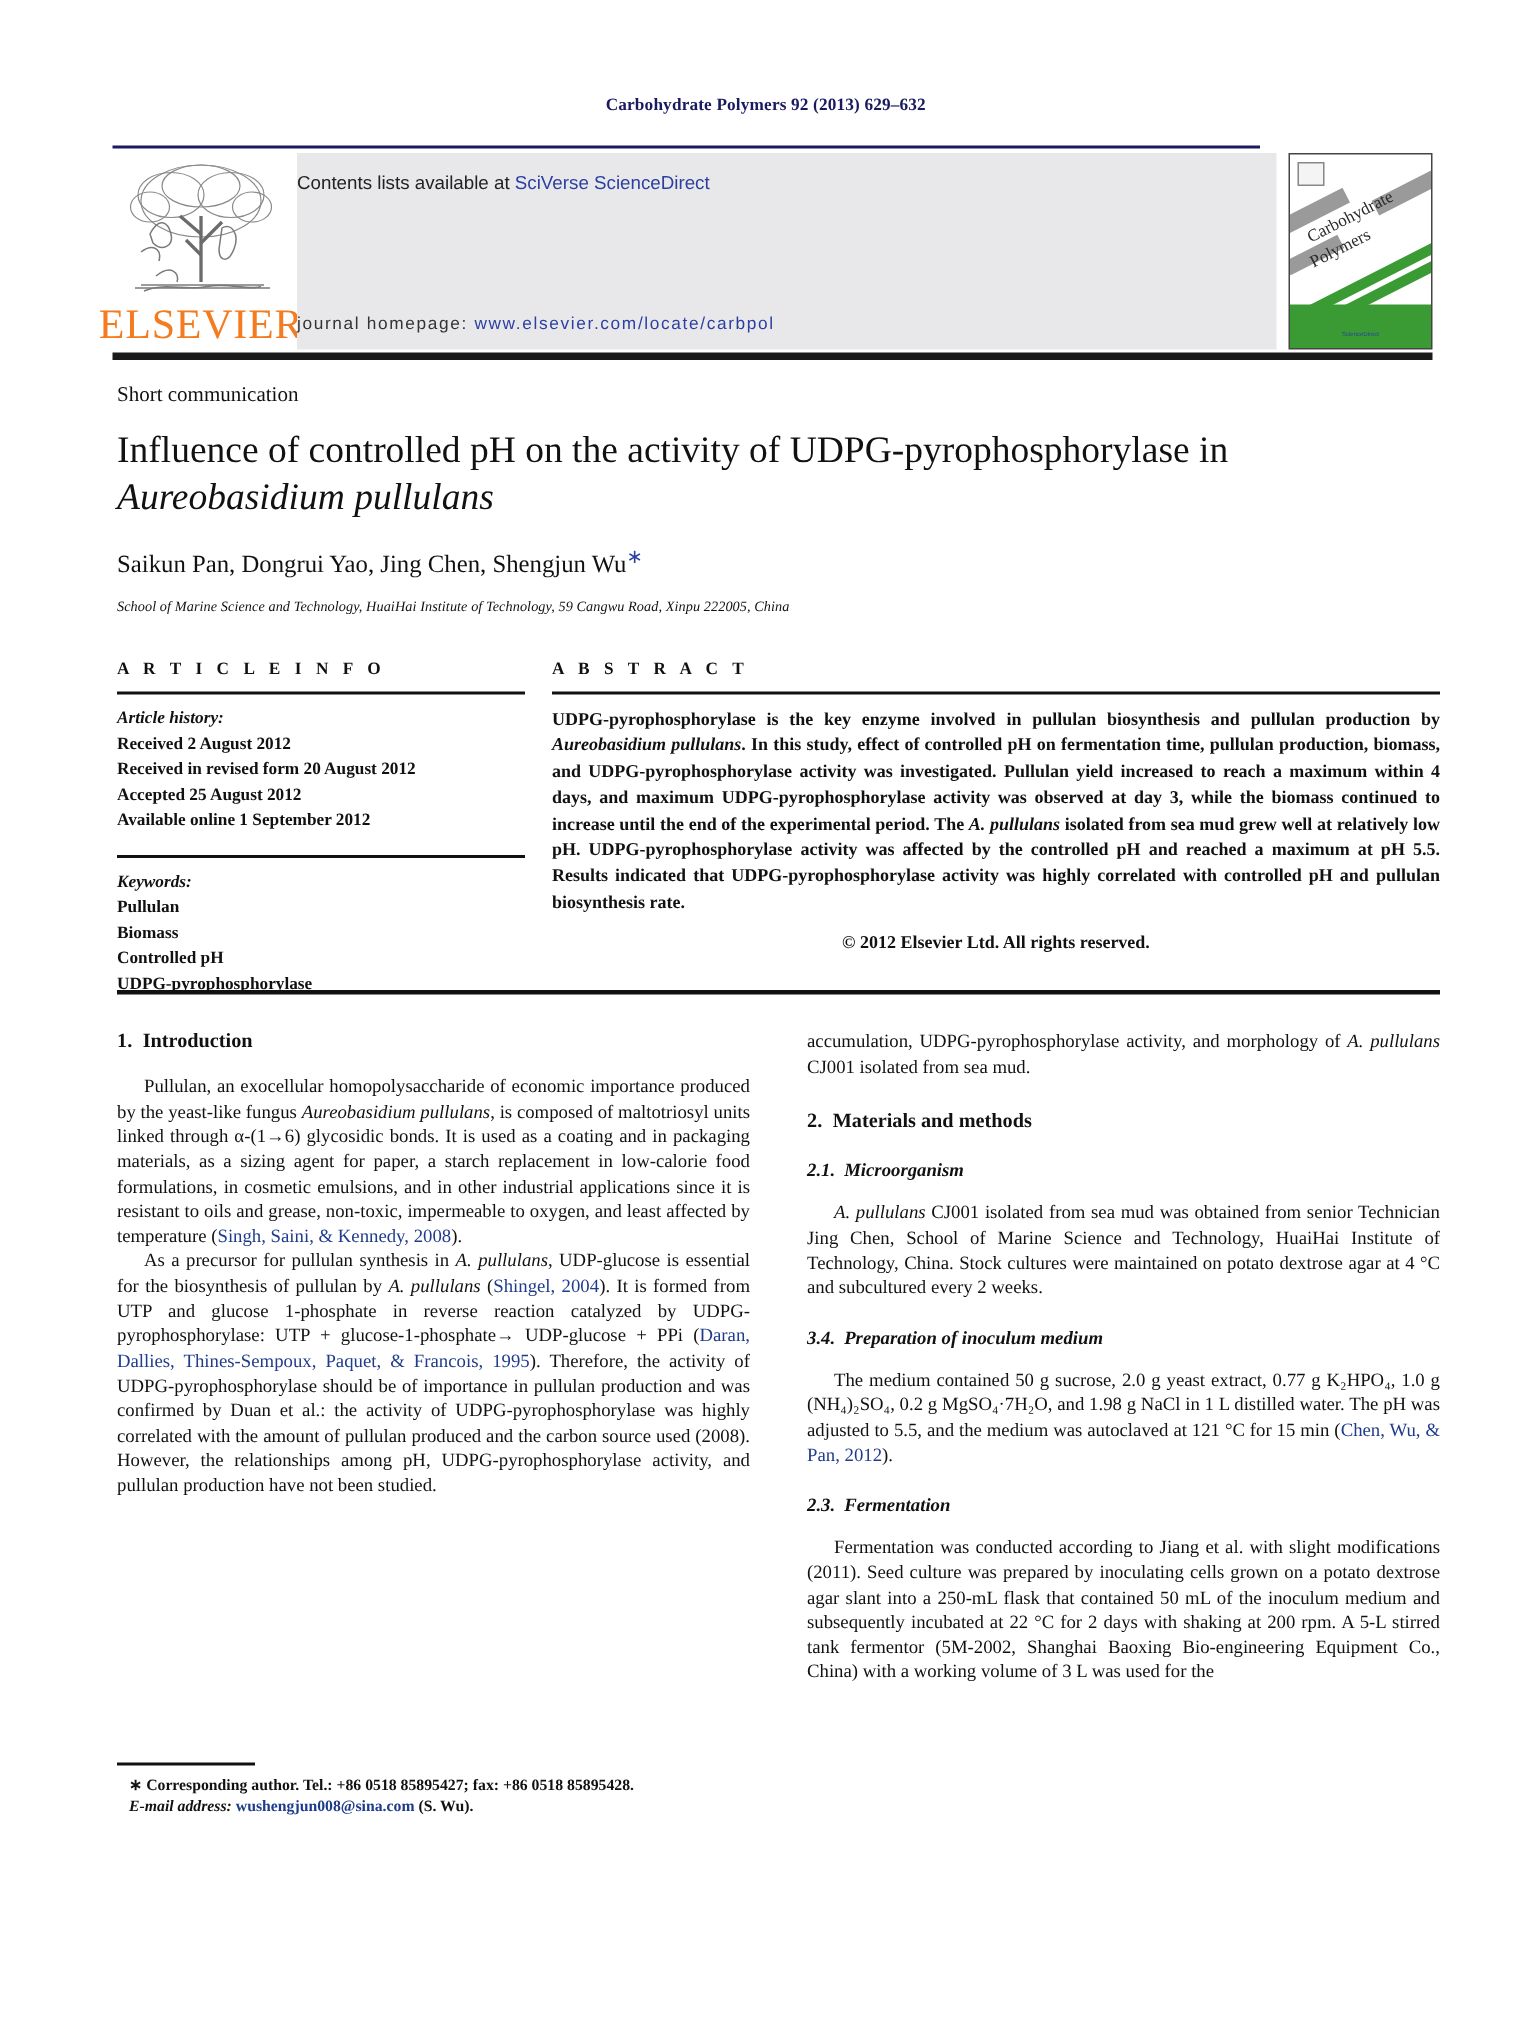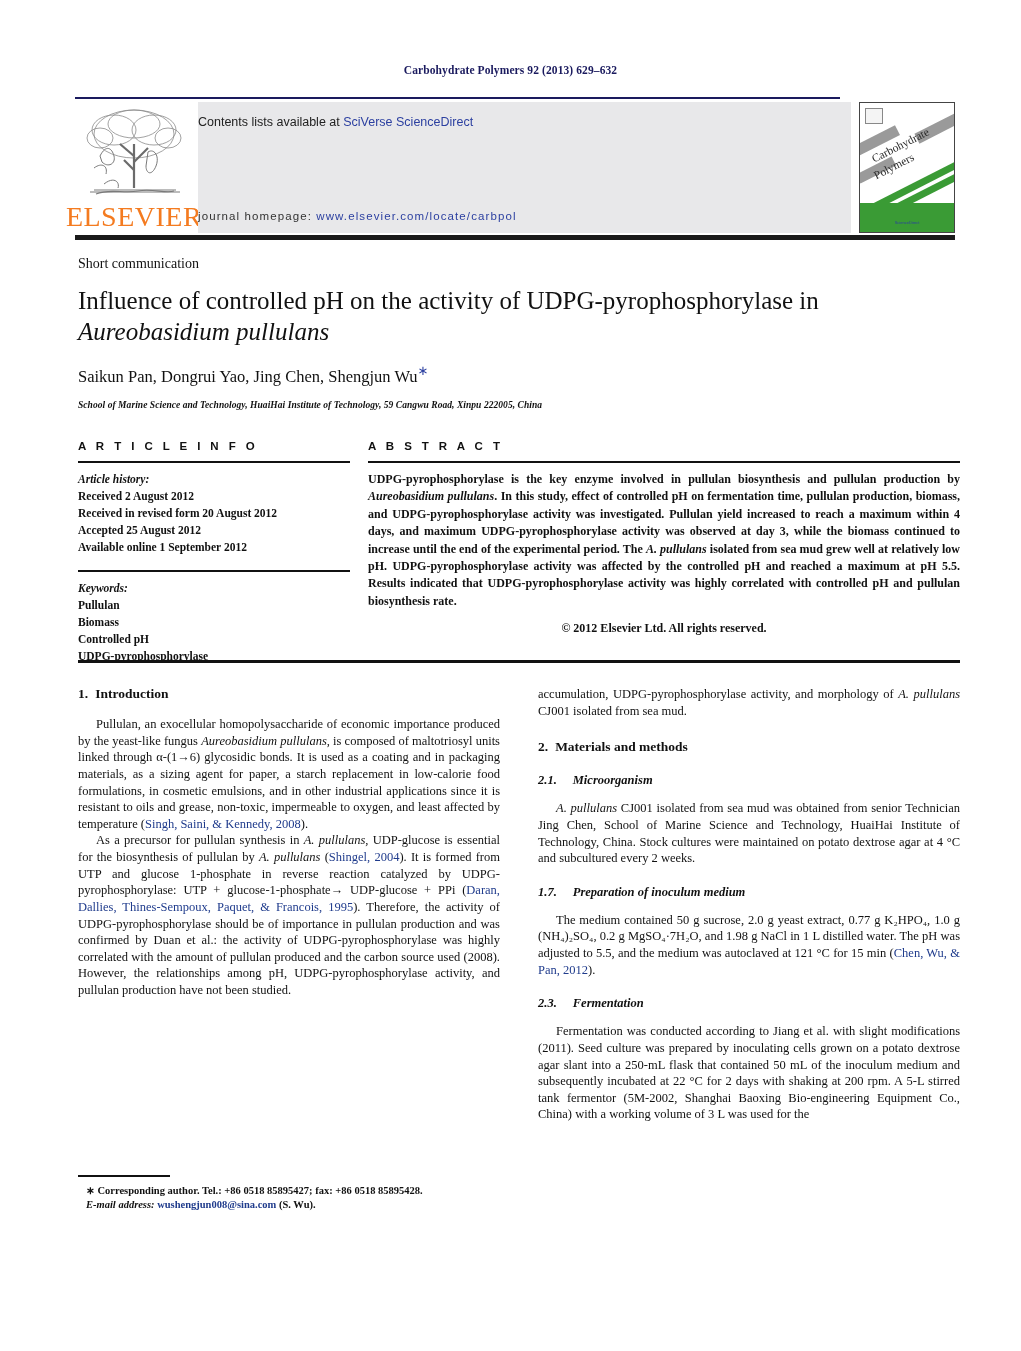--- a/index.html
+++ b/index.html
@@ -177,38 +177,38 @@
   .paper-title .ital { font-style: italic; }
   .authors {
     font-size: 16.5px;
     color: #111;
     margin-bottom: 13px;
   }
   .authors .star { color: #2b3fa0; font-size: 13px; vertical-align: super; }
   .affiliation {
     font-size: 9.5px;
     font-style: italic;
-    font-weight: bold;
+    font-weight: normal;
     color: #111;
     letter-spacing: 0.05px;
   }
 
   
   .info-abs {
     position: absolute;
     top: 440px;
     left: 78px;
     width: 882px;
     display: flex;
   }
   .info-col { width: 272px; flex: 0 0 272px; }
   .abs-col  { flex: 1 1 auto; margin-left: 18px; }
 
   .sect-head {
-    font-family: Liberation Sans, sans-serif;
+    font-family: Liberation Serif, serif;
     font-size: 11.5px;
     font-weight: bold;
     letter-spacing: 3.4px;
     color: #111;
     margin-bottom: 9px;
   }
   .hr-dark { height: 2px; background: #111; }
   .hr-thin { height: 1.5px; background: #111; }
 
   .info-group { margin-top: 8px; font-size: 11.5px; line-height: 1.48; color: #111; font-weight: bold; }
@@ -259,21 +259,21 @@
     color: #111;
   }
   h2.num-head .n { margin-right: 7px; }
   h3.sub-head {
     font-size: 12.5px;
     font-style: italic;
     font-weight: bold;
     margin: 18px 0 12px 0;
     color: #111;
   }
-  h3.sub-head .n { margin-right: 16px; font-style: italic; }
+  h3.sub-head .n { margin-right: 6px; font-style: italic; }
   p.para {
     font-size: 12.5px;
     line-height: 1.33;
     text-align: justify;
     margin: 0 0 0 0;
     text-indent: 18px;
     color: #111;
     font-weight: normal;
   }
   p.para + p.para { margin-top: 0; }
@@ -443,21 +443,21 @@
 
     <div class="col">
       <p class="para" style="text-indent:0;"><span>accumulation, UDPG-pyrophosphorylase activity, and morphology of </span><span class="ital">A. pullulans</span><span> CJ001 isolated from sea mud.</span></p>
 
       <div class="sec-gap"></div>
       <h2 class="num-head"><span class="n">2.</span><span>Materials and methods</span></h2>
 
       <h3 class="sub-head"><span class="n">2.1.</span><span>Microorganism</span></h3>
       <p class="para"><span class="ital">A. pullulans</span><span> CJ001 isolated from sea mud was obtained from senior Technician Jing Chen, School of Marine Science and Technology, HuaiHai Institute of Technology, China. Stock cultures were maintained on potato dextrose agar at 4 °C and subcultured every 2 weeks.</span></p>
 
-      <h3 class="sub-head"><span class="n">1.7.</span><span>Preparation of inoculum medium</span></h3>
+      <h3 class="sub-head"><span class="n">3.4.</span><span>Preparation of inoculum medium</span></h3>
       <p class="para"><span>The medium contained 50 g sucrose, 2.0 g yeast extract, 0.77 g K₂HPO₄, 1.0 g (NH₄)₂SO₄, 0.2 g MgSO₄·7H₂O, and 1.98 g NaCl in 1 L distilled water. The pH was adjusted to 5.5, and the medium was autoclaved at 121 °C for 15 min (</span><span class="ref">Chen, Wu, &amp; Pan, 2012</span><span>).</span></p>
 
       <h3 class="sub-head"><span class="n">2.3.</span><span>Fermentation</span></h3>
       <p class="para">Fermentation was conducted according to Jiang et al. with slight modifications (2011). Seed culture was prepared by inoculating cells grown on a potato dextrose agar slant into a 250-mL flask that contained 50 mL of the inoculum medium and subsequently incubated at 22 °C for 2 days with shaking at 200 rpm. A 5-L stirred tank fermentor (5M-2002, Shanghai Baoxing Bio-engineering Equipment Co., China) with a working volume of 3 L was used for the</p>
     </div>
 
   </div>
 
   <div class="footnote">
     <div class="foot-rule"></div>

